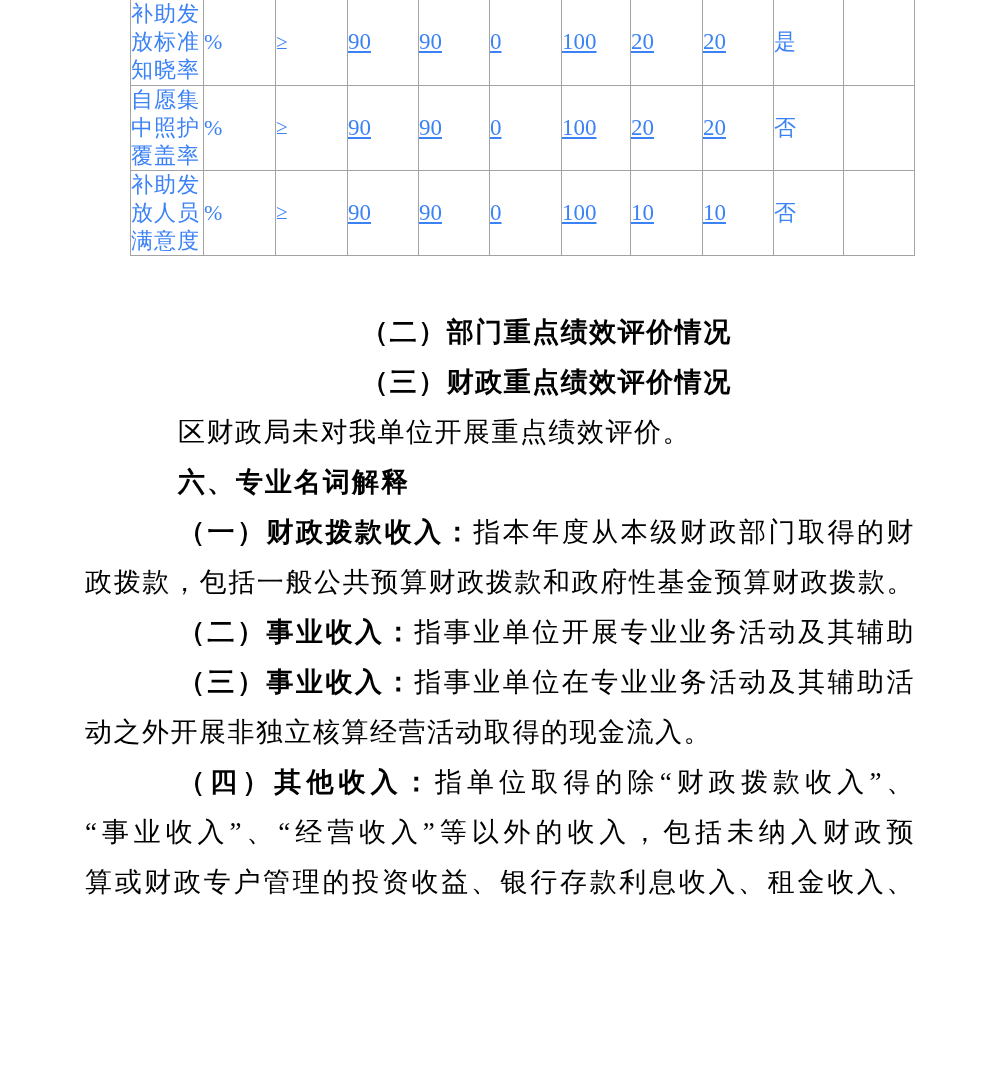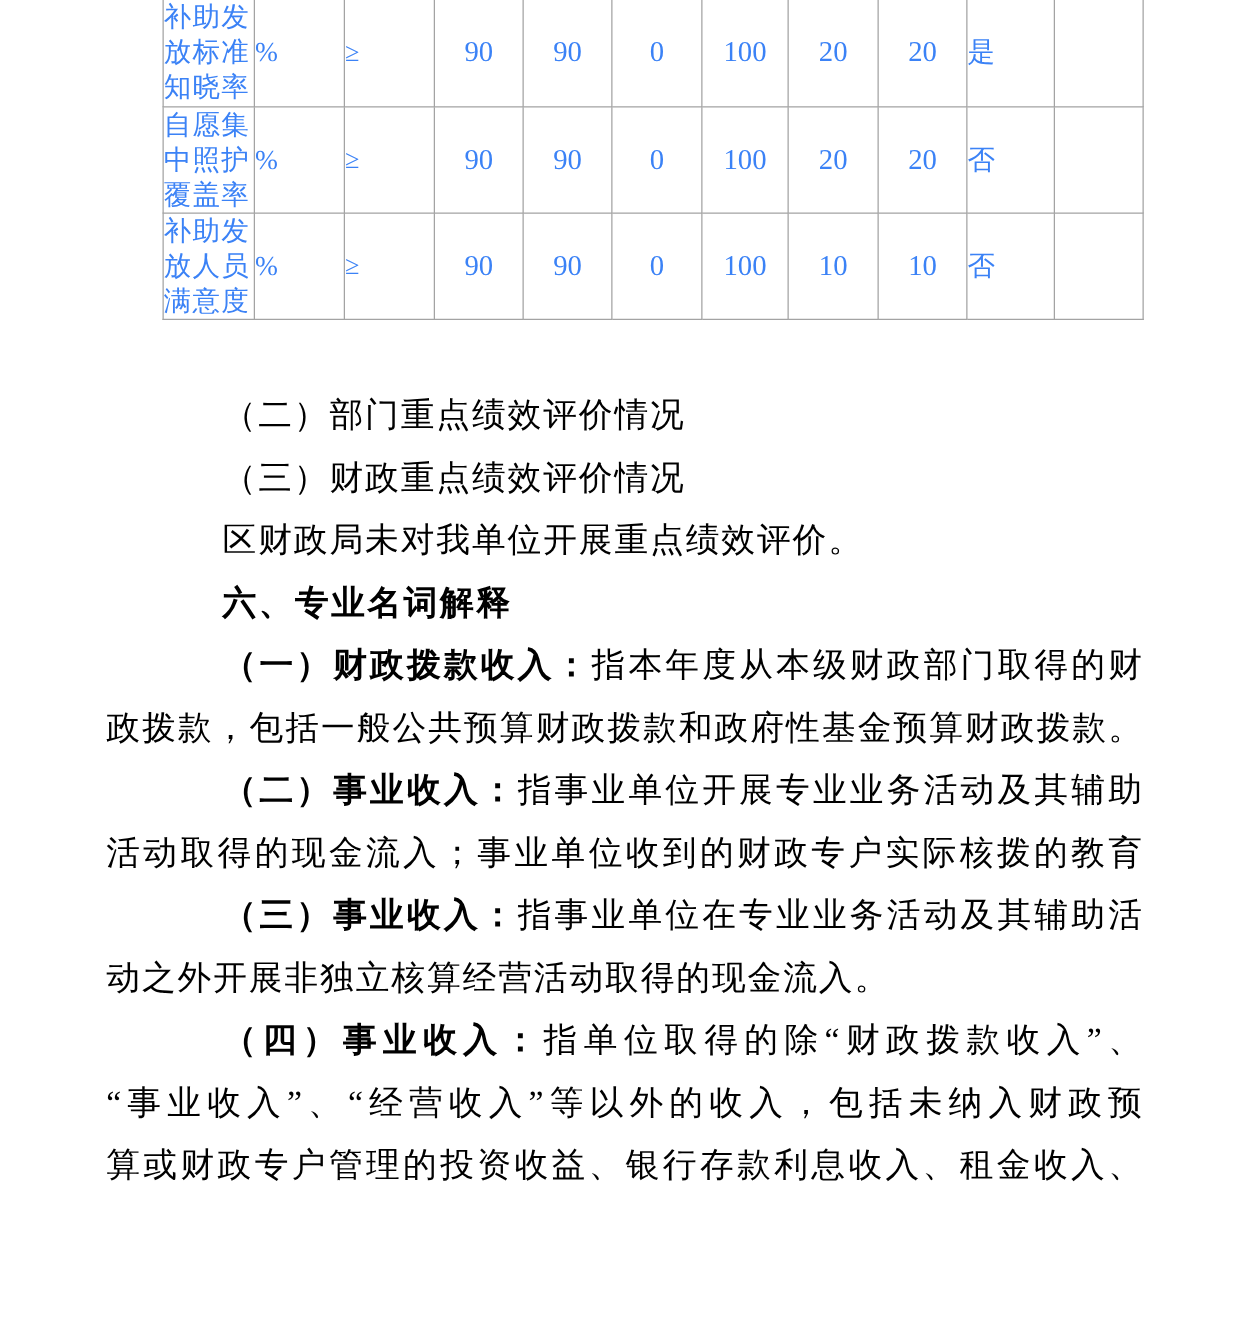--- a/index.html
+++ b/index.html
@@ -28,35 +28,35 @@
     padding: 0;
     overflow: hidden;
   }
   table.perf tr.r1 td { border-top: none; }
   table.perf tr.r1 { height: 85px; }
   table.perf tr.r2, table.perf tr.r3 { height: 84px; }
   td.c-name { padding: 0 2px 0 3px; }
   td.c-name .nl { line-height: 28px; letter-spacing: 1px; white-space: nowrap; }
   td.c-unit { padding-left: 3px; }
   td.c-op   { padding-left: 3px; font-size: 21px; }
-  td.c-num  { text-align: center; padding-right: 2px; font-size: 23px; }
+  td.c-num  { text-align: left; padding-right: 2px; font-size: 23px; text-decoration: underline; }
   td.c-flag { padding-left: 2px; }
 
   
   .doc {
     position: absolute;
     left: 85px; top: 307px;
     width: 830px;
     font-size: 27px;
     letter-spacing: 1.5px;
     overflow: hidden;
   }
   .ln { height: 50px; line-height: 50px; white-space: nowrap; overflow: hidden; }
   .indent { text-indent: 93px; }
-  .b-serif { font-weight: normal; }
+  .b-serif { font-weight: bold; text-align: center; }
   .b-sans { font-weight: bold; font-family: "Liberation Sans", sans-serif; letter-spacing: 2px; }
   .jline { text-align: justify; text-align-last: justify; white-space: normal; }
   .lead { font-weight: bold; margin-top: 48px; }
 </style>
 </head>
 <body>
 
 <div class="tbl-wrap">
   <table class="perf">
     <colgroup>
@@ -131,21 +131,20 @@
 <div class="doc">
   <div class="ln indent b-serif">（二）部门重点绩效评价情况</div>
   <div class="ln indent b-serif">（三）财政重点绩效评价情况</div>
   <div class="ln indent">区财政局未对我单位开展重点绩效评价。</div>
   <div class="ln indent b-sans">六、专业名词解释</div>
 
   <div class="ln indent jline"><span class="lead">（一）财政拨款收入：</span><span>指本年度从本级财政部门取得的财</span></div>
   <div class="ln jline">政拨款，包括一般公共预算财政拨款和政府性基金预算财政拨款。</div>
 
   <div class="ln indent jline"><span class="lead">（二）事业收入：</span><span>指事业单位开展专业业务活动及其辅助</span></div>
-  <div class="ln jline">活动取得的现金流入；事业单位收到的财政专户实际核拨的教育</div>
 
   <div class="ln indent jline"><span class="lead">（三）事业收入：</span><span>指事业单位在专业业务活动及其辅助活</span></div>
   <div class="ln">动之外开展非独立核算经营活动取得的现金流入。</div>
 
-  <div class="ln indent jline"><span class="lead">（四）事业收入：</span><span>指单位取得的除“财政拨款收入”、</span></div>
+  <div class="ln indent jline"><span class="lead">（四）其他收入：</span><span>指单位取得的除“财政拨款收入”、</span></div>
   <div class="ln jline">“事业收入”、“经营收入”等以外的收入，包括未纳入财政预</div>
   <div class="ln jline">算或财政专户管理的投资收益、银行存款利息收入、租金收入、</div>
 </div>
 
 </body></html>

